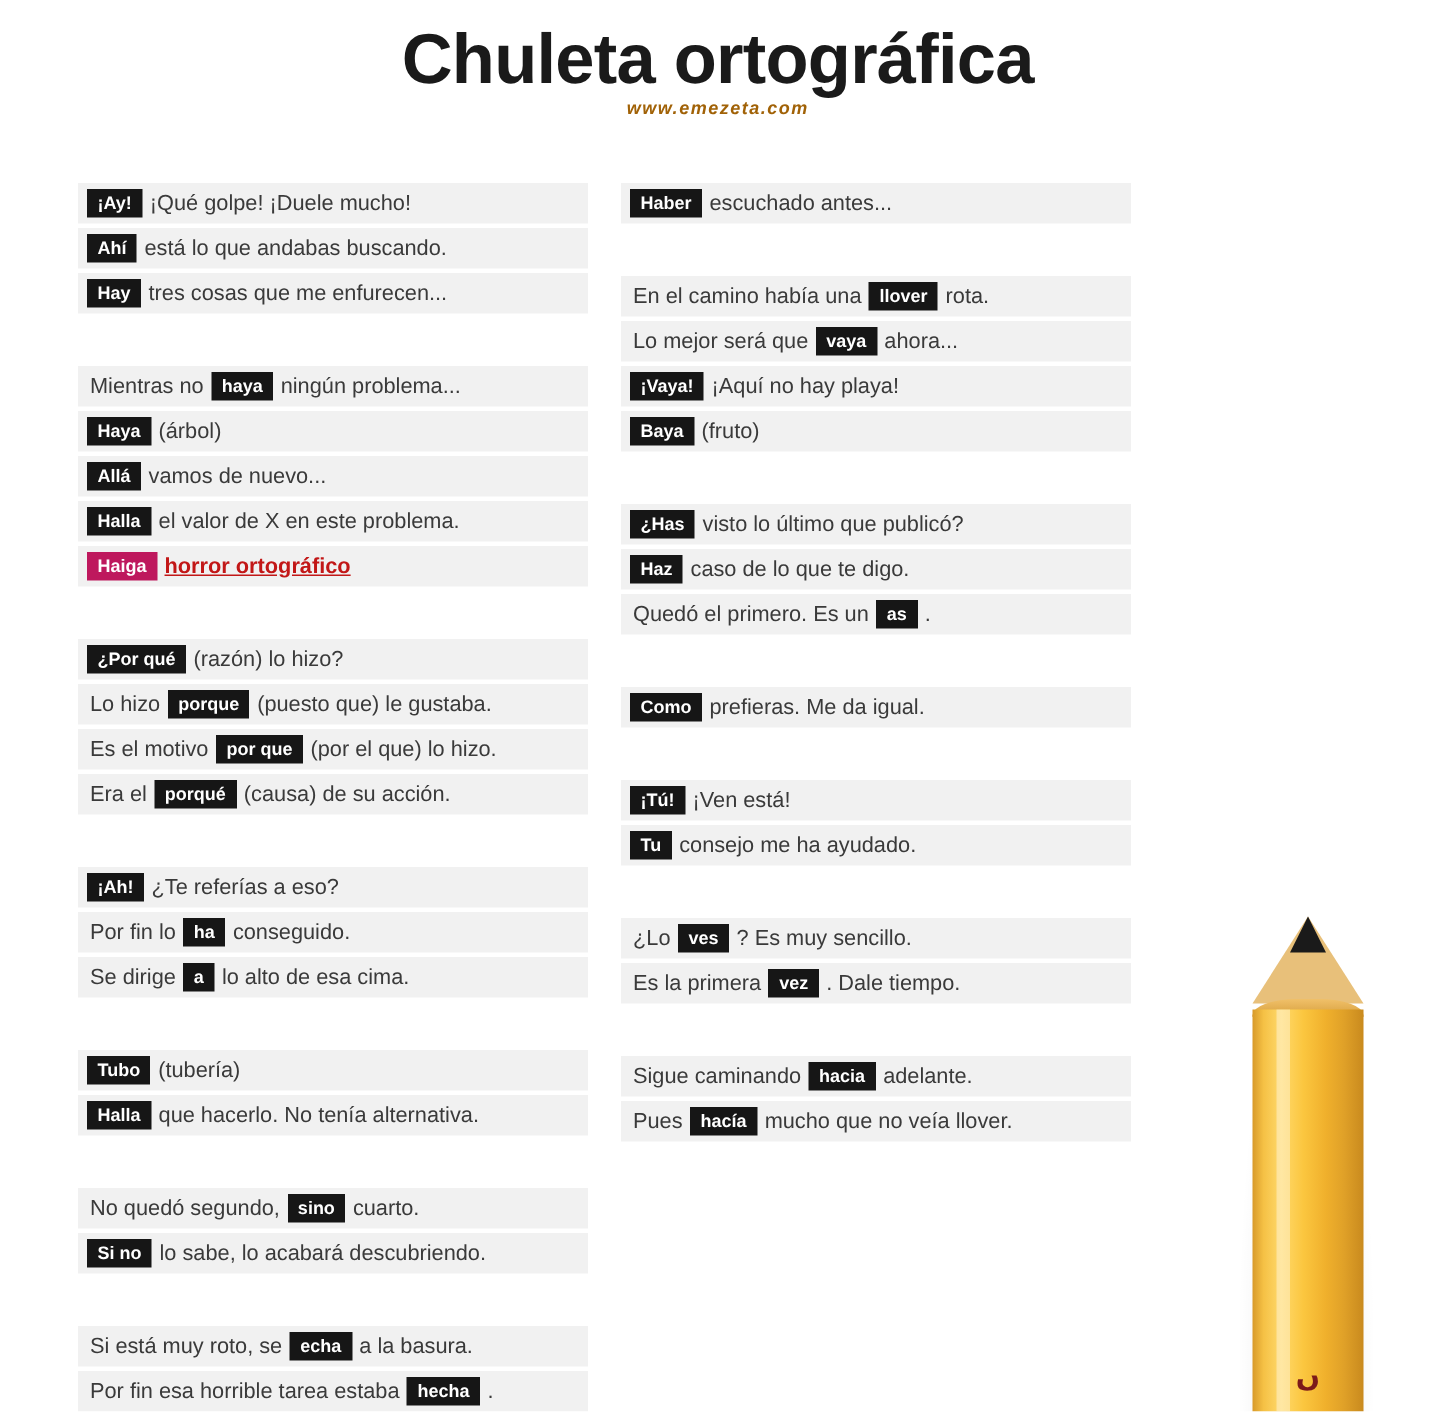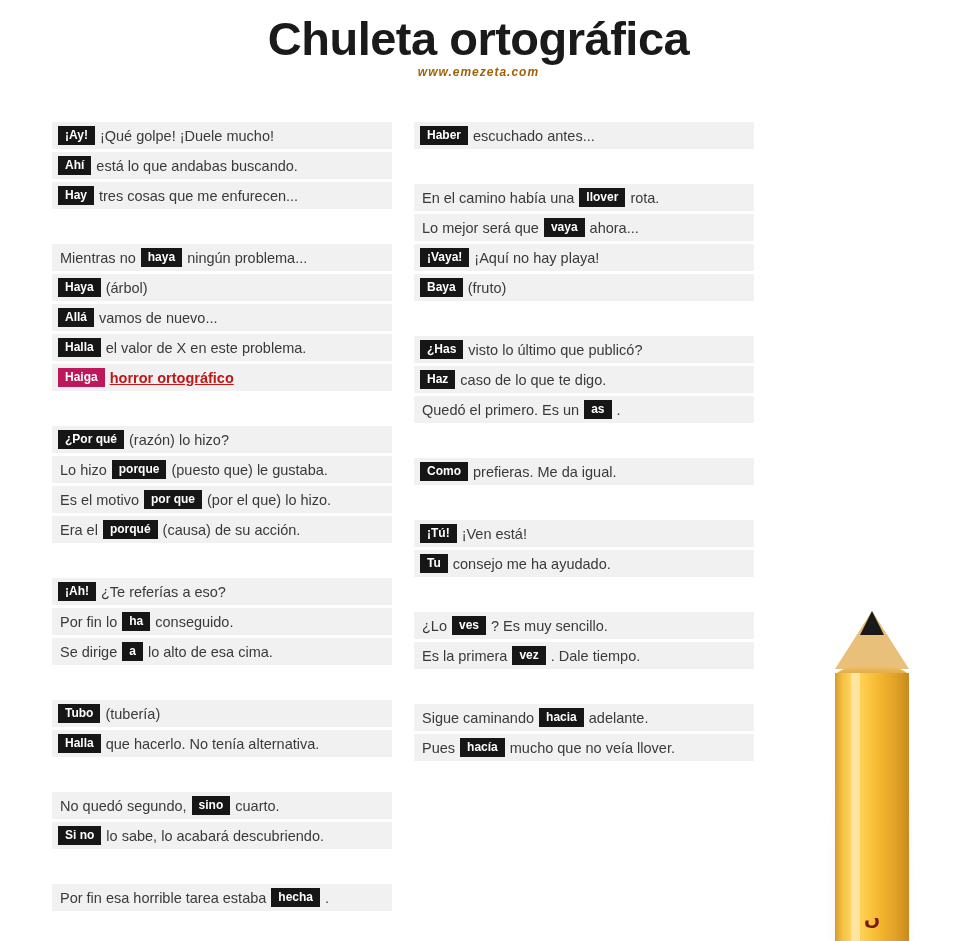--- a/index.html
+++ b/index.html
@@ -274,20 +274,25 @@
           <span class="hl">sino</span>
           <span class="plain">cuarto.</span>
         </div>
         <div class="row">
           <span class="hl first">Si no</span>
           <span class="plain">lo sabe, lo acabará descubriendo.</span>
         </div>
       </div>
       <div class="group">
         <div class="row">
+          <span class="plain">Si está muy roto, se</span>
+          <span class="hl">echa</span>
+          <span class="plain">a la basura.</span>
+        </div>
+        <div class="row">
           <span class="plain">Por fin esa horrible tarea estaba</span>
           <span class="hl">hecha</span>
           <span class="plain">.</span>
         </div>
       </div>
     </div>
   <div class="col" id="col-1">
       <div class="group">
         <div class="row">
           <span class="hl first">Haber</span>

